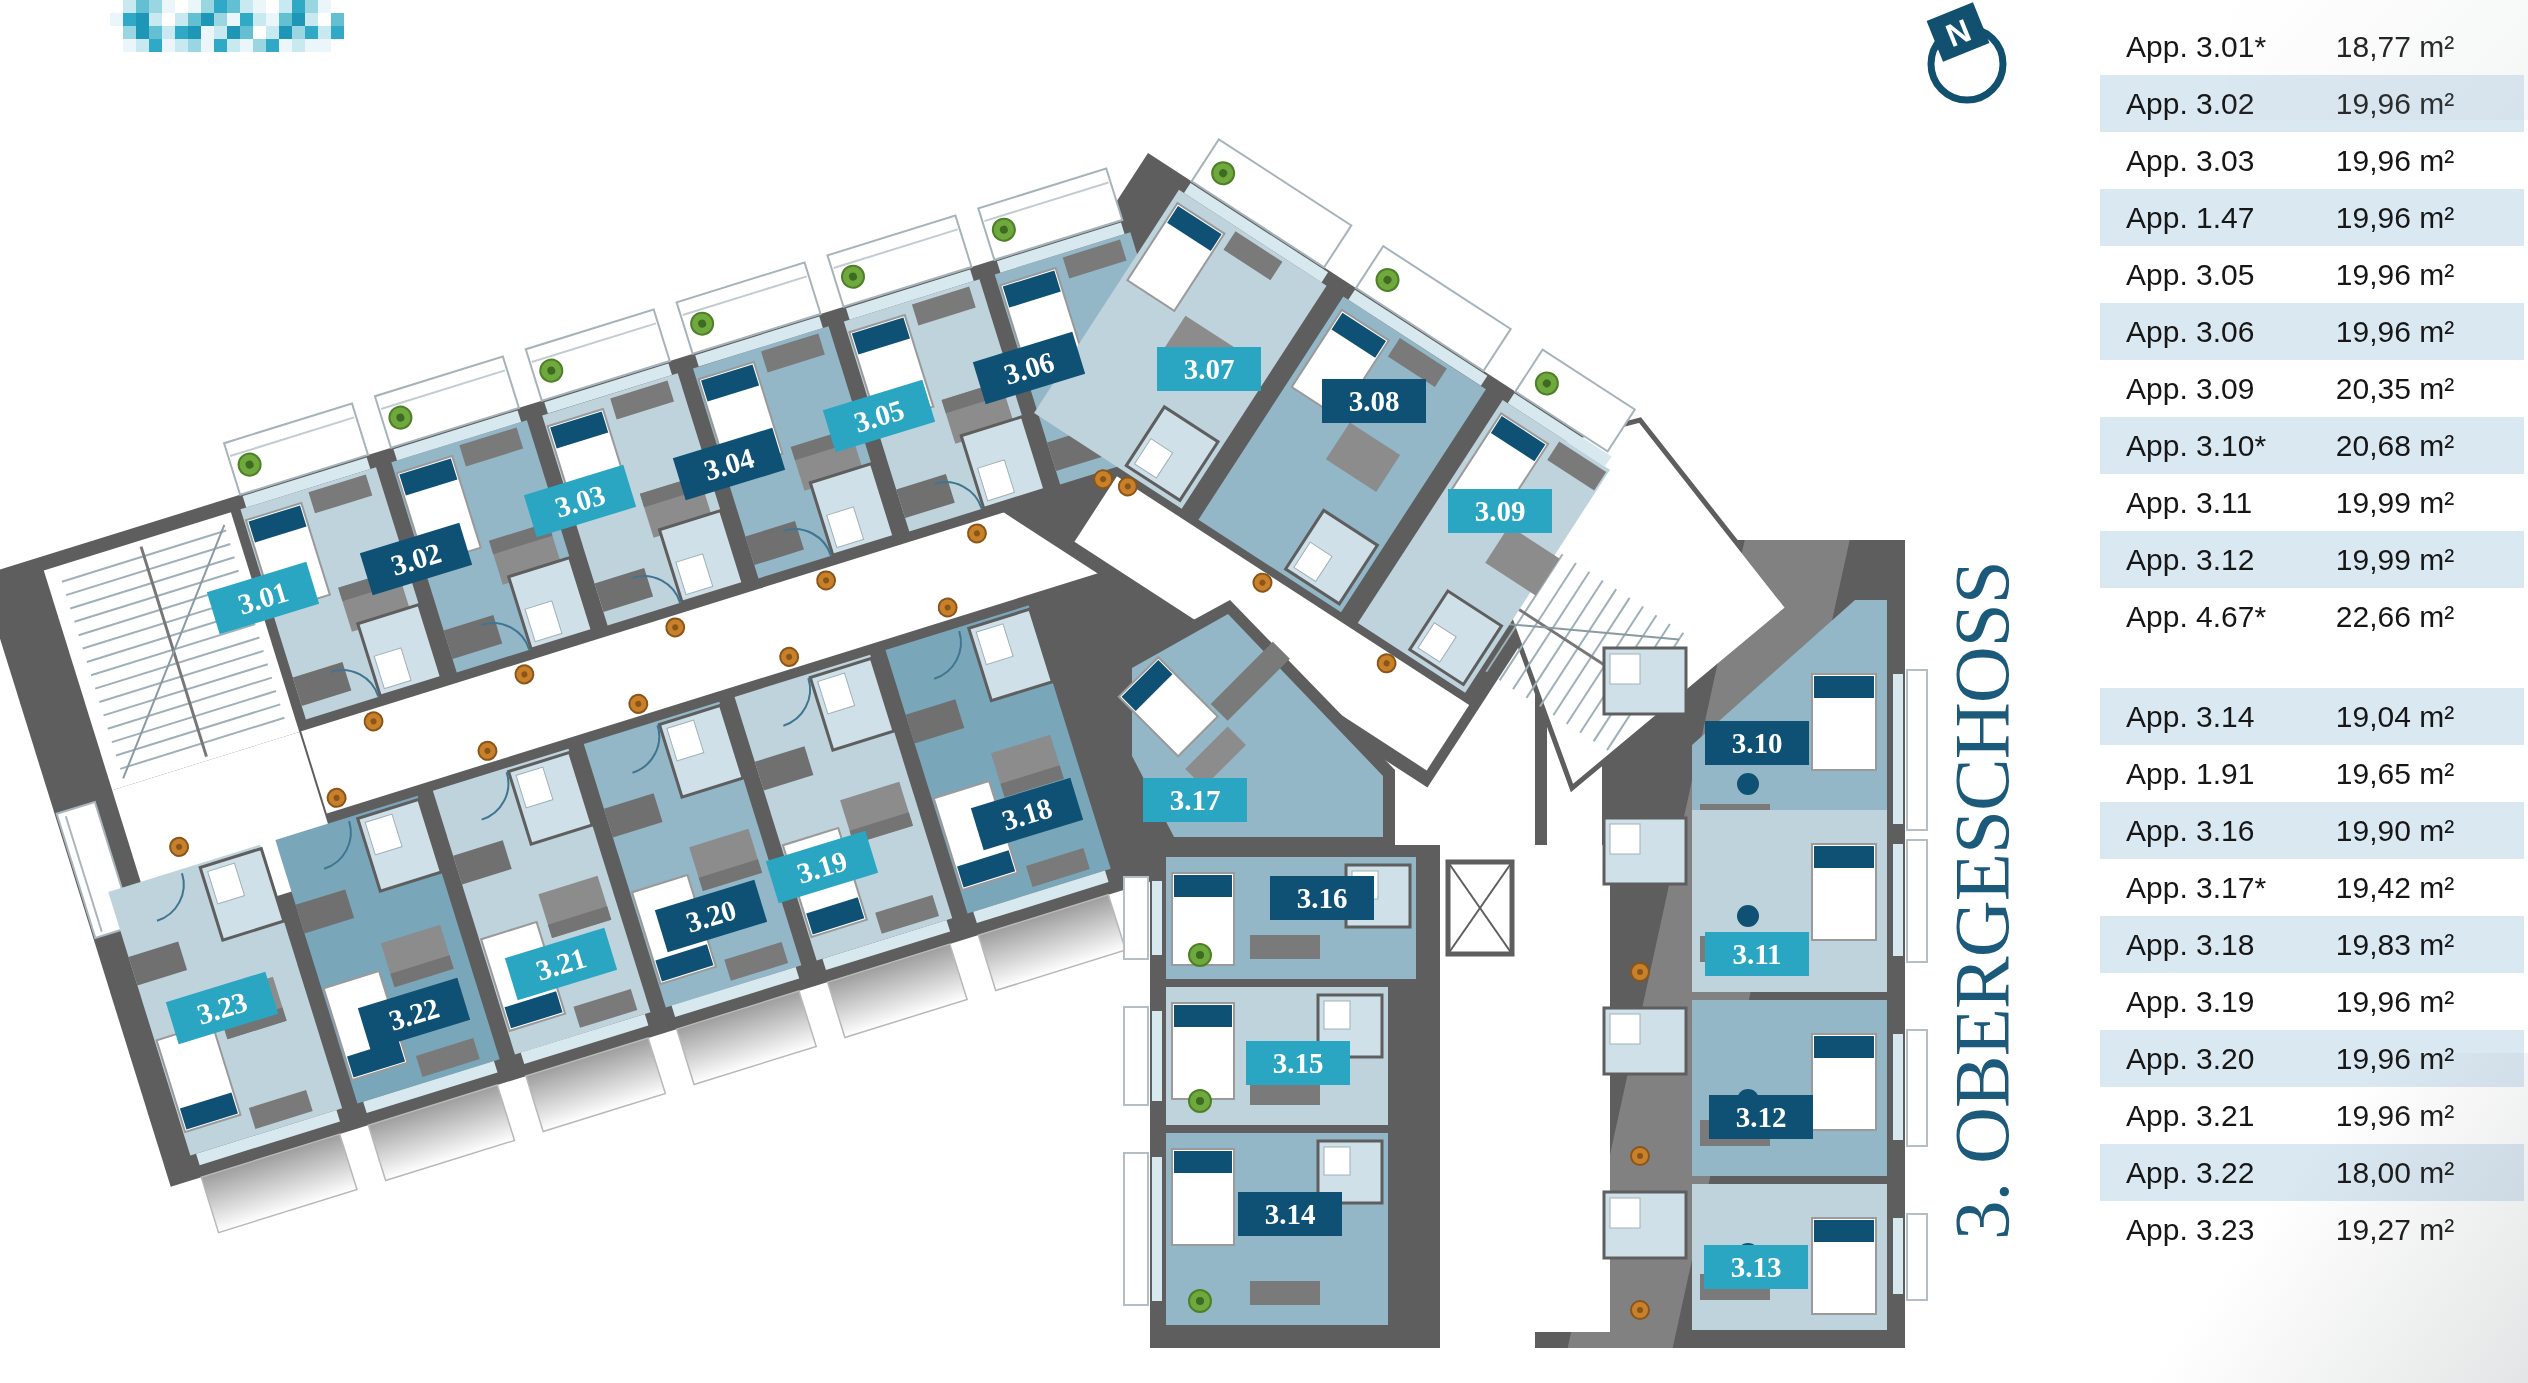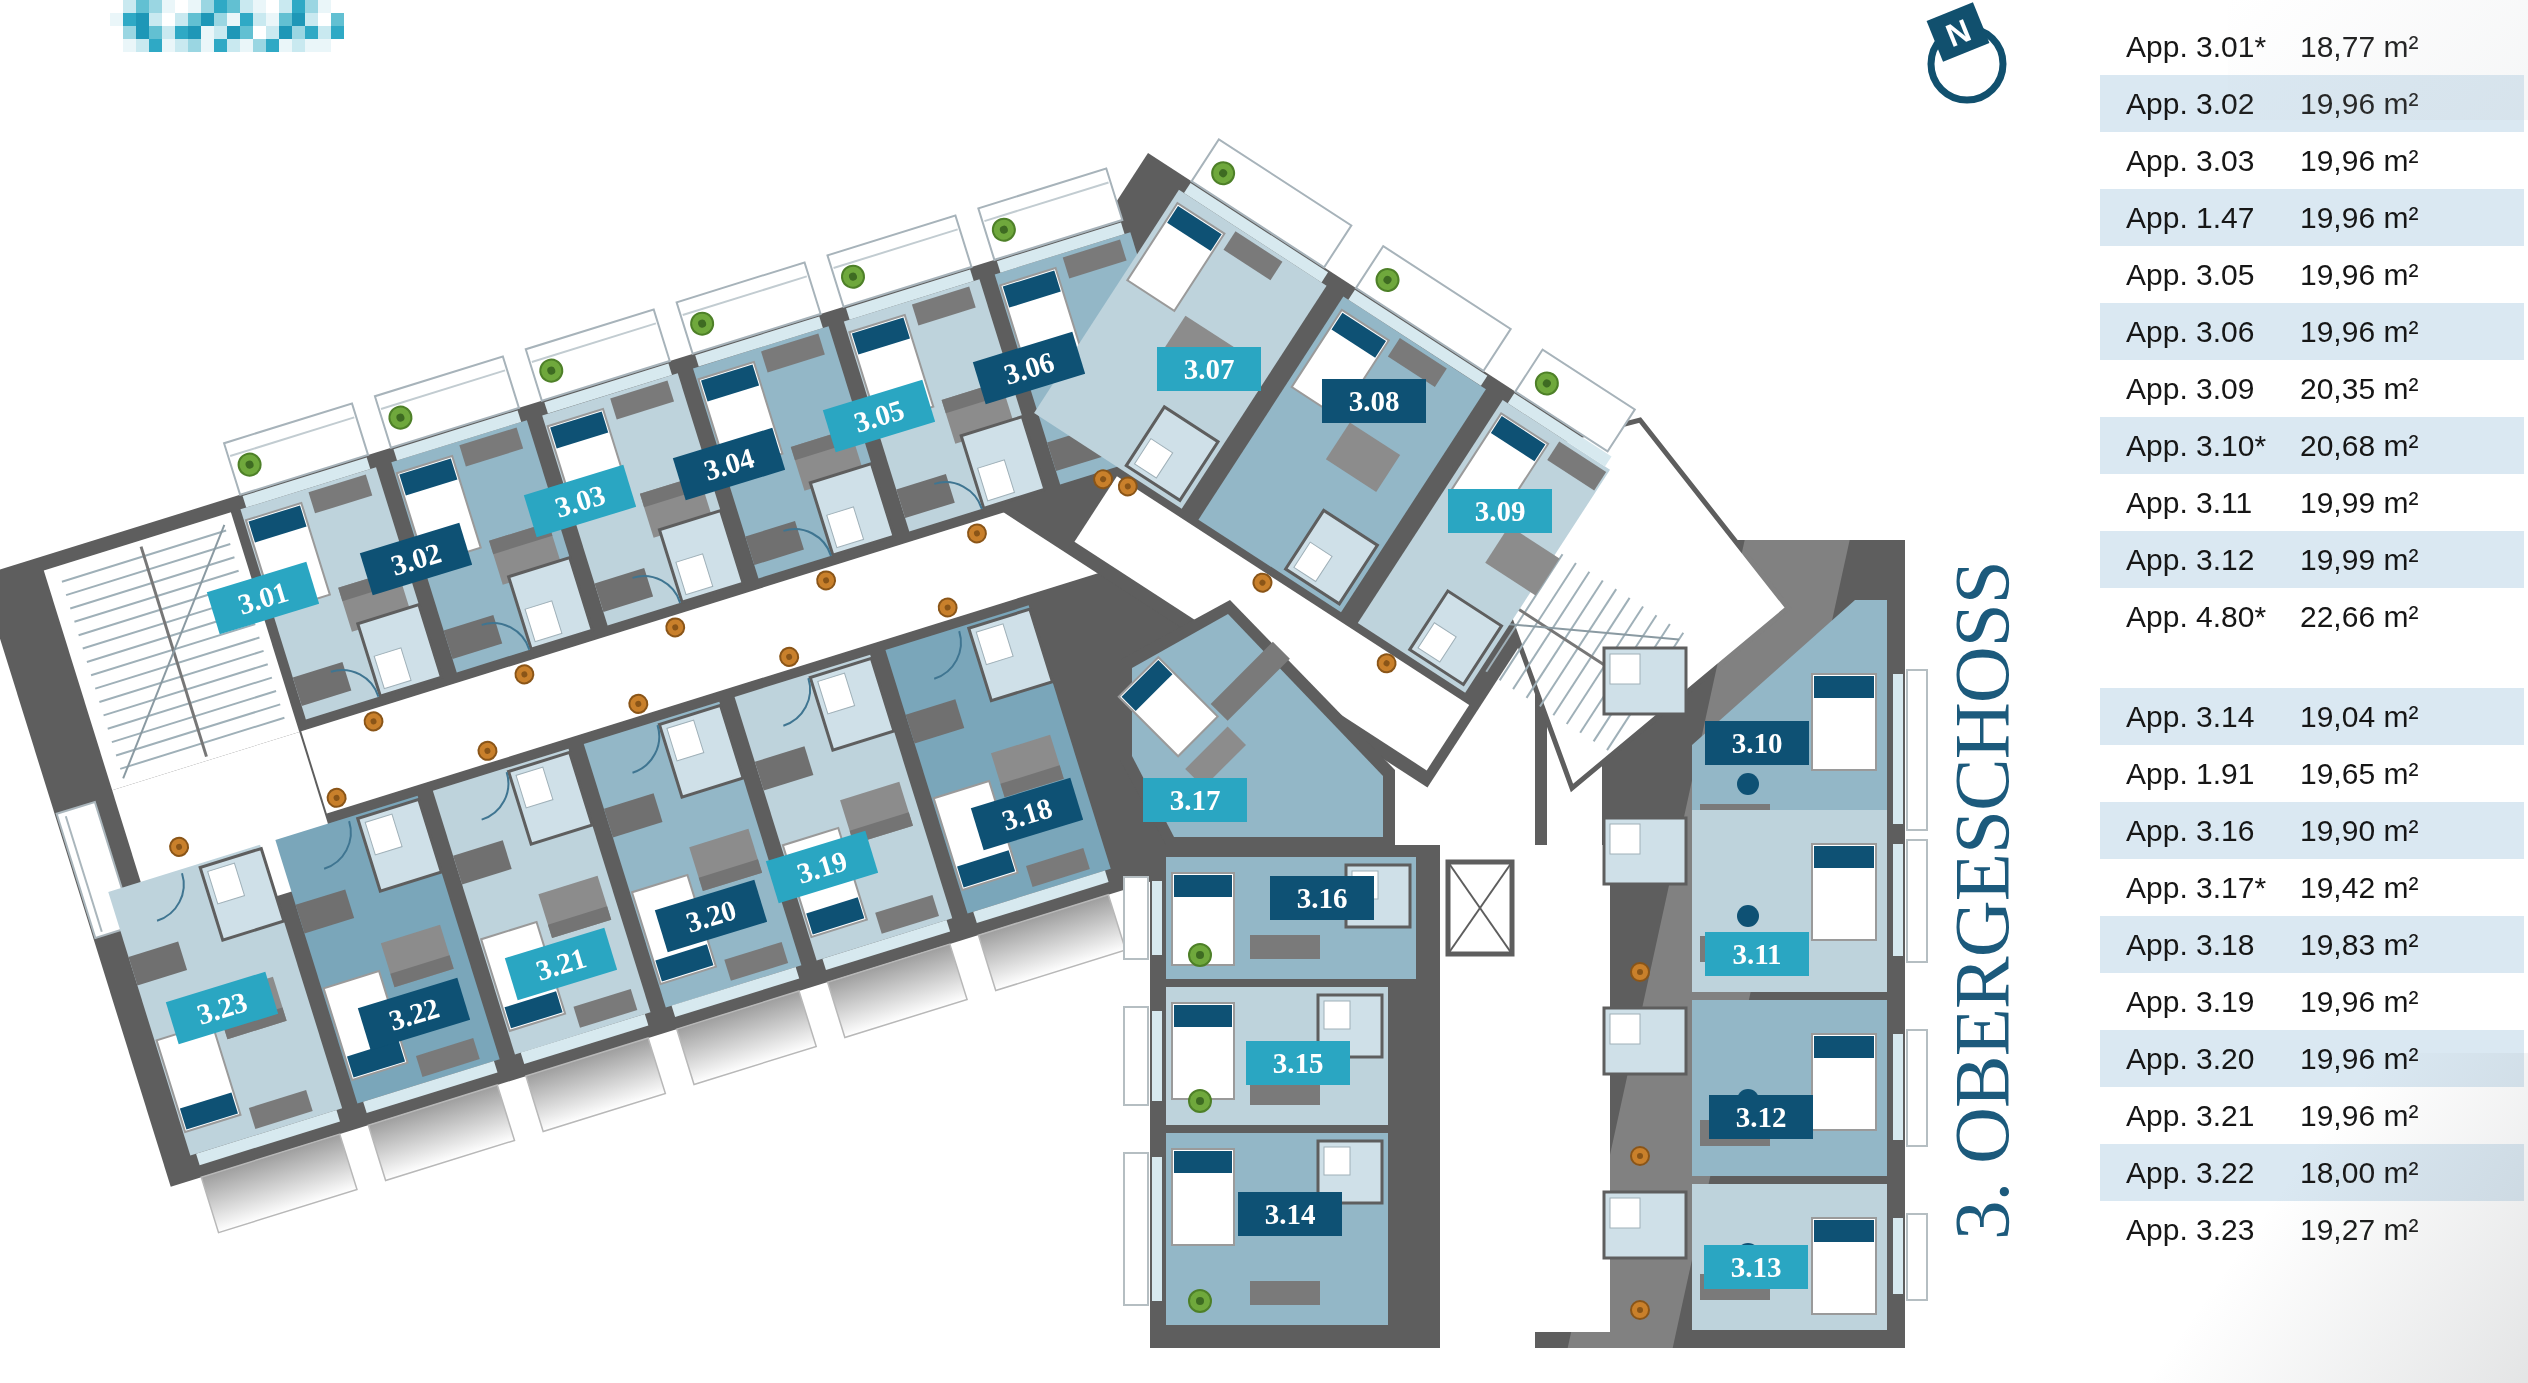--- a/index.html
+++ b/index.html
@@ -7,21 +7,21 @@
        font-family:"Liberation Sans",sans-serif;}
   #plan-svg{position:absolute;left:0;top:0;}
   
   #logo{position:absolute;left:110px;top:0;line-height:0;}
   #logo .px{display:inline-block;width:13px;height:13px;}
   
   #units-table{position:absolute;left:2100px;top:18px;width:424px;}
   .unit-row{height:57px;display:flex;align-items:center;font-size:30px;color:#161616;}
   .unit-row.shaded{background:#dae8f2;}
   .unit-label{padding-left:26px;flex:1;text-align:left;}
-  .unit-area{width:190px;text-align:left;padding-right:34px;}
+  .unit-area{width:190px;text-align:center;padding-right:34px;}
   .group-gap{height:43px;}
   
   #floor-title{position:absolute;left:1924px;top:468px;height:866px;width:116px;
       writing-mode:vertical-rl;transform:rotate(180deg);
       font-family:"Liberation Serif",serif;font-size:79px;color:#1c5a7c;
       letter-spacing:-1px;display:flex;align-items:center;justify-content:center;}
   
   #corner-shade{position:absolute;right:0;bottom:0;width:620px;height:330px;
       background:linear-gradient(125deg,rgba(255,255,255,0) 55%,rgba(130,135,138,0.22) 100%);}
   #top-right-shade{position:absolute;right:0;top:0;width:300px;height:120px;
@@ -630,21 +630,21 @@
     </div>
     <div class="unit-row">
       <span class="unit-label">App. 3.11</span>
       <span class="unit-area">19,99 m²</span>
     </div>
     <div class="unit-row shaded">
       <span class="unit-label">App. 3.12</span>
       <span class="unit-area">19,99 m²</span>
     </div>
     <div class="unit-row">
-      <span class="unit-label">App. 4.80*</span>
+      <span class="unit-label">App. 4.67*</span>
       <span class="unit-area">22,66 m²</span>
     </div>
     <div class="group-gap"></div>
     <div class="unit-row shaded">
       <span class="unit-label">App. 3.14</span>
       <span class="unit-area">19,04 m²</span>
     </div>
     <div class="unit-row">
       <span class="unit-label">App. 1.91</span>
       <span class="unit-area">19,65 m²</span>

